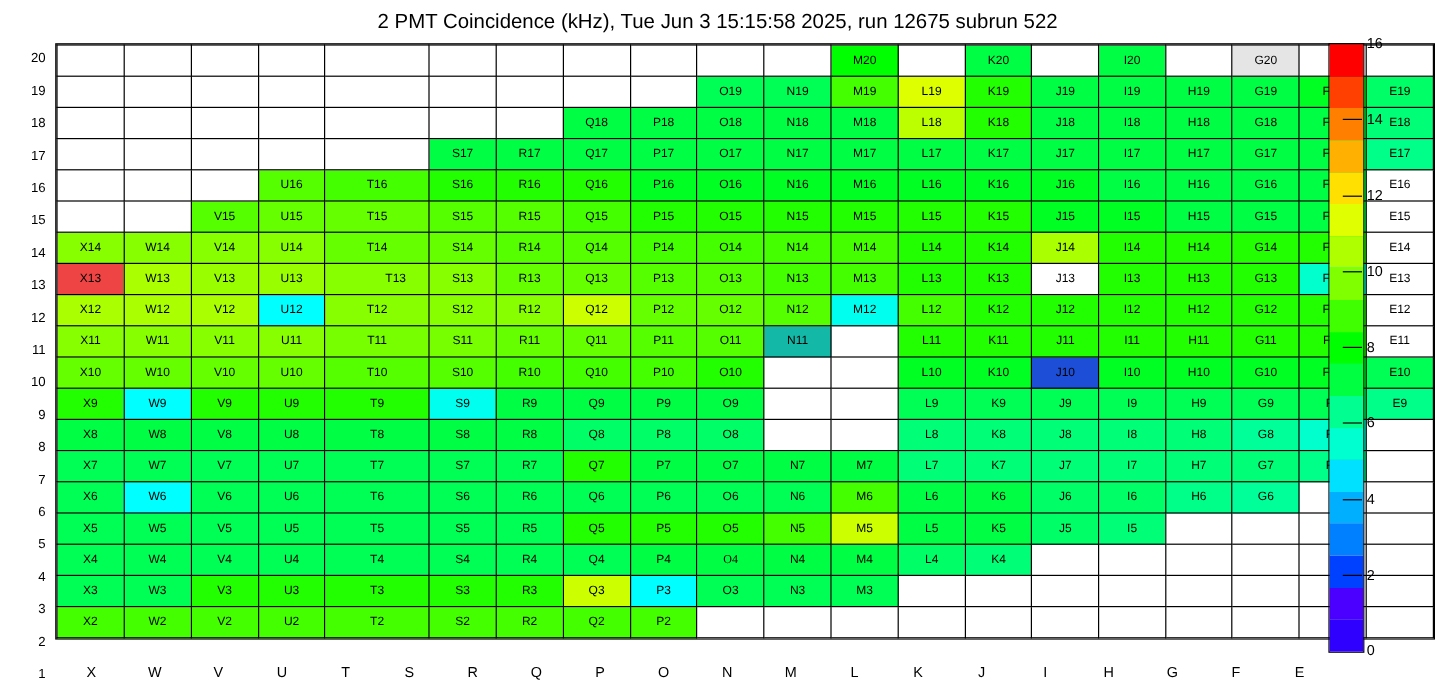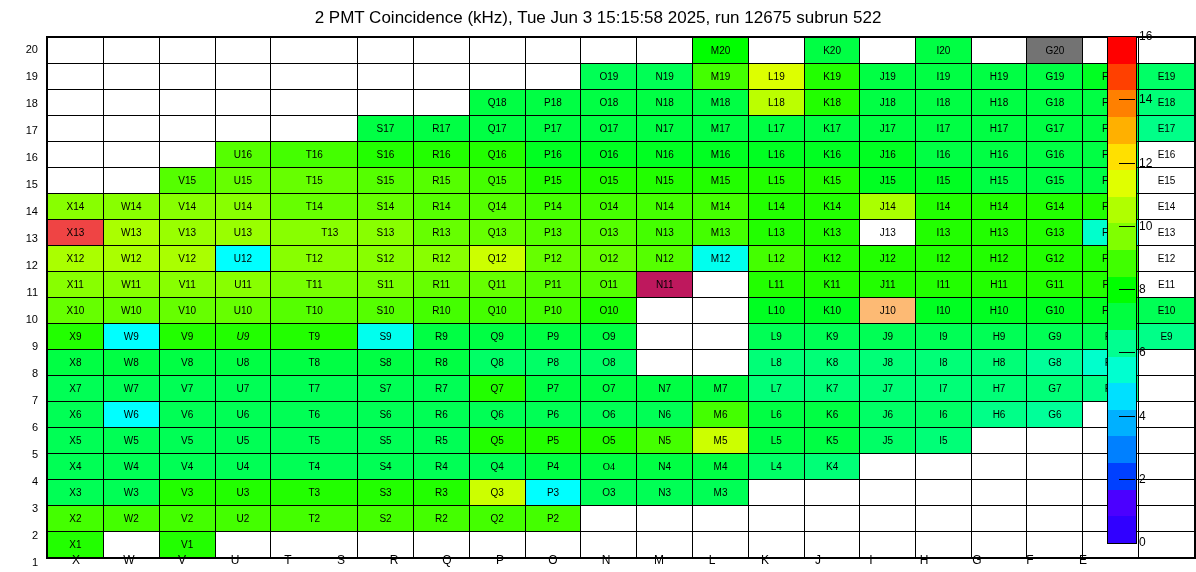--- a/index.html
+++ b/index.html
@@ -70,21 +70,21 @@
             <td></td>
             <td></td>
             <td></td>
             <td></td>
             <td style="background: rgb(0, 255, 0);">M20</td>
             <td></td>
             <td style="background: rgb(0, 255, 68);">K20</td>
             <td></td>
             <td style="background: rgb(0, 255, 68);">I20</td>
             <td></td>
-            <td style="background: #737373; margin-left: 19px;">G20</td>
+            <td style="background: #e5e5e5; margin-left: 19px;">G20</td>
             <td></td>
             <td></td>
           </tr>
           <tr>
             <td></td>
             <td></td>
             <td></td>
             <td></td>
             <td></td>
             <td></td>
@@ -261,21 +261,21 @@
             <td style="background: rgb(136, 255, 0);">X11</td>
             <td style="background: rgb(136, 255, 0);">W11</td>
             <td style="background: rgb(136, 255, 0);">V11</td>
             <td style="background: rgb(136, 255, 0);">U11</td>
             <td style="background: rgb(119, 255, 0);">T11</td>
             <td style="background: rgb(119, 255, 0);">S11</td>
             <td style="background: rgb(102, 255, 0);">R11</td>
             <td style="background: rgb(102, 255, 0);">Q11</td>
             <td style="background: rgb(85, 255, 0);">P11</td>
             <td style="background: rgb(85, 255, 0);">O11</td>
-            <td style="background: #be185d;">N11</td>
+            <td style="background: #14b8a6;">N11</td>
             <td></td>
             <td style="background: rgb(34, 255, 0);">L11</td>
             <td style="background: rgb(34, 255, 0);">K11</td>
             <td style="background: rgb(34, 255, 0);">J11</td>
             <td style="background: rgb(34, 255, 0);">I11</td>
             <td style="background: rgb(34, 255, 0);">H11</td>
             <td style="background: rgb(34, 255, 0);">G11</td>
             <td style="background: rgb(34, 255, 0);">F11</td>
             <td>E11</td>
           </tr>
@@ -287,32 +287,32 @@
             <td style="background: rgb(85, 255, 0);">T10</td>
             <td style="background: rgb(85, 255, 0);">S10</td>
             <td style="background: rgb(68, 255, 0);">R10</td>
             <td style="background: rgb(68, 255, 0);">Q10</td>
             <td style="background: rgb(68, 255, 0);">P10</td>
             <td style="background: rgb(34, 255, 0);">O10</td>
             <td></td>
             <td></td>
             <td style="background: rgb(0, 255, 34);">L10</td>
             <td style="background: rgb(0, 255, 34);">K10</td>
-            <td style="background: #fdba74;">J10</td>
+            <td style="background: #1d4ed8;">J10</td>
             <td style="background: rgb(0, 255, 34);">I10</td>
             <td style="background: rgb(0, 255, 34);">H10</td>
             <td style="background: rgb(0, 255, 34);">G10</td>
             <td style="background: rgb(0, 255, 34);">F10</td>
             <td style="background: rgb(0, 255, 85);">E10</td>
           </tr>
           <tr>
             <td style="background: rgb(34, 255, 0);">X9</td>
             <td style="background: rgb(0, 255, 255);">W9</td>
             <td style="background: rgb(34, 255, 0);">V9</td>
-            <td style="background: rgb(34, 255, 0); font-style: italic;">U9</td>
+            <td style="background: rgb(34, 255, 0);">U9</td>
             <td style="background: rgb(34, 255, 0);">T9</td>
             <td style="background: rgb(0, 255, 238);">S9</td>
             <td style="background: rgb(0, 255, 68);">R9</td>
             <td style="background: rgb(0, 255, 68);">Q9</td>
             <td style="background: rgb(0, 255, 68);">P9</td>
             <td style="background: rgb(0, 255, 68);">O9</td>
             <td></td>
             <td></td>
             <td style="background: rgb(0, 255, 85);">L9</td>
             <td style="background: rgb(0, 255, 85);">K9</td>
@@ -458,42 +458,20 @@
           <tr>
             <td style="background: rgb(68, 255, 0);">X2</td>
             <td style="background: rgb(68, 255, 0);">W2</td>
             <td style="background: rgb(68, 255, 0);">V2</td>
             <td style="background: rgb(68, 255, 0);">U2</td>
             <td style="background: rgb(68, 255, 0);">T2</td>
             <td style="background: rgb(68, 255, 0);">S2</td>
             <td style="background: rgb(68, 255, 0);">R2</td>
             <td style="background: rgb(68, 255, 0);">Q2</td>
             <td style="background: rgb(68, 255, 0);">P2</td>
-            <td></td>
-            <td></td>
-            <td></td>
-            <td></td>
-            <td></td>
-            <td></td>
-            <td></td>
-            <td></td>
-            <td></td>
-            <td></td>
-            <td></td>
-          </tr>
-          <tr>
-            <td style="background: rgb(34, 255, 0);">X1</td>
-            <td></td>
-            <td style="background: rgb(34, 255, 0);">V1</td>
-            <td></td>
-            <td></td>
-            <td></td>
-            <td></td>
-            <td></td>
-            <td></td>
             <td></td>
             <td></td>
             <td></td>
             <td></td>
             <td></td>
             <td></td>
             <td></td>
             <td></td>
             <td></td>
             <td></td>

